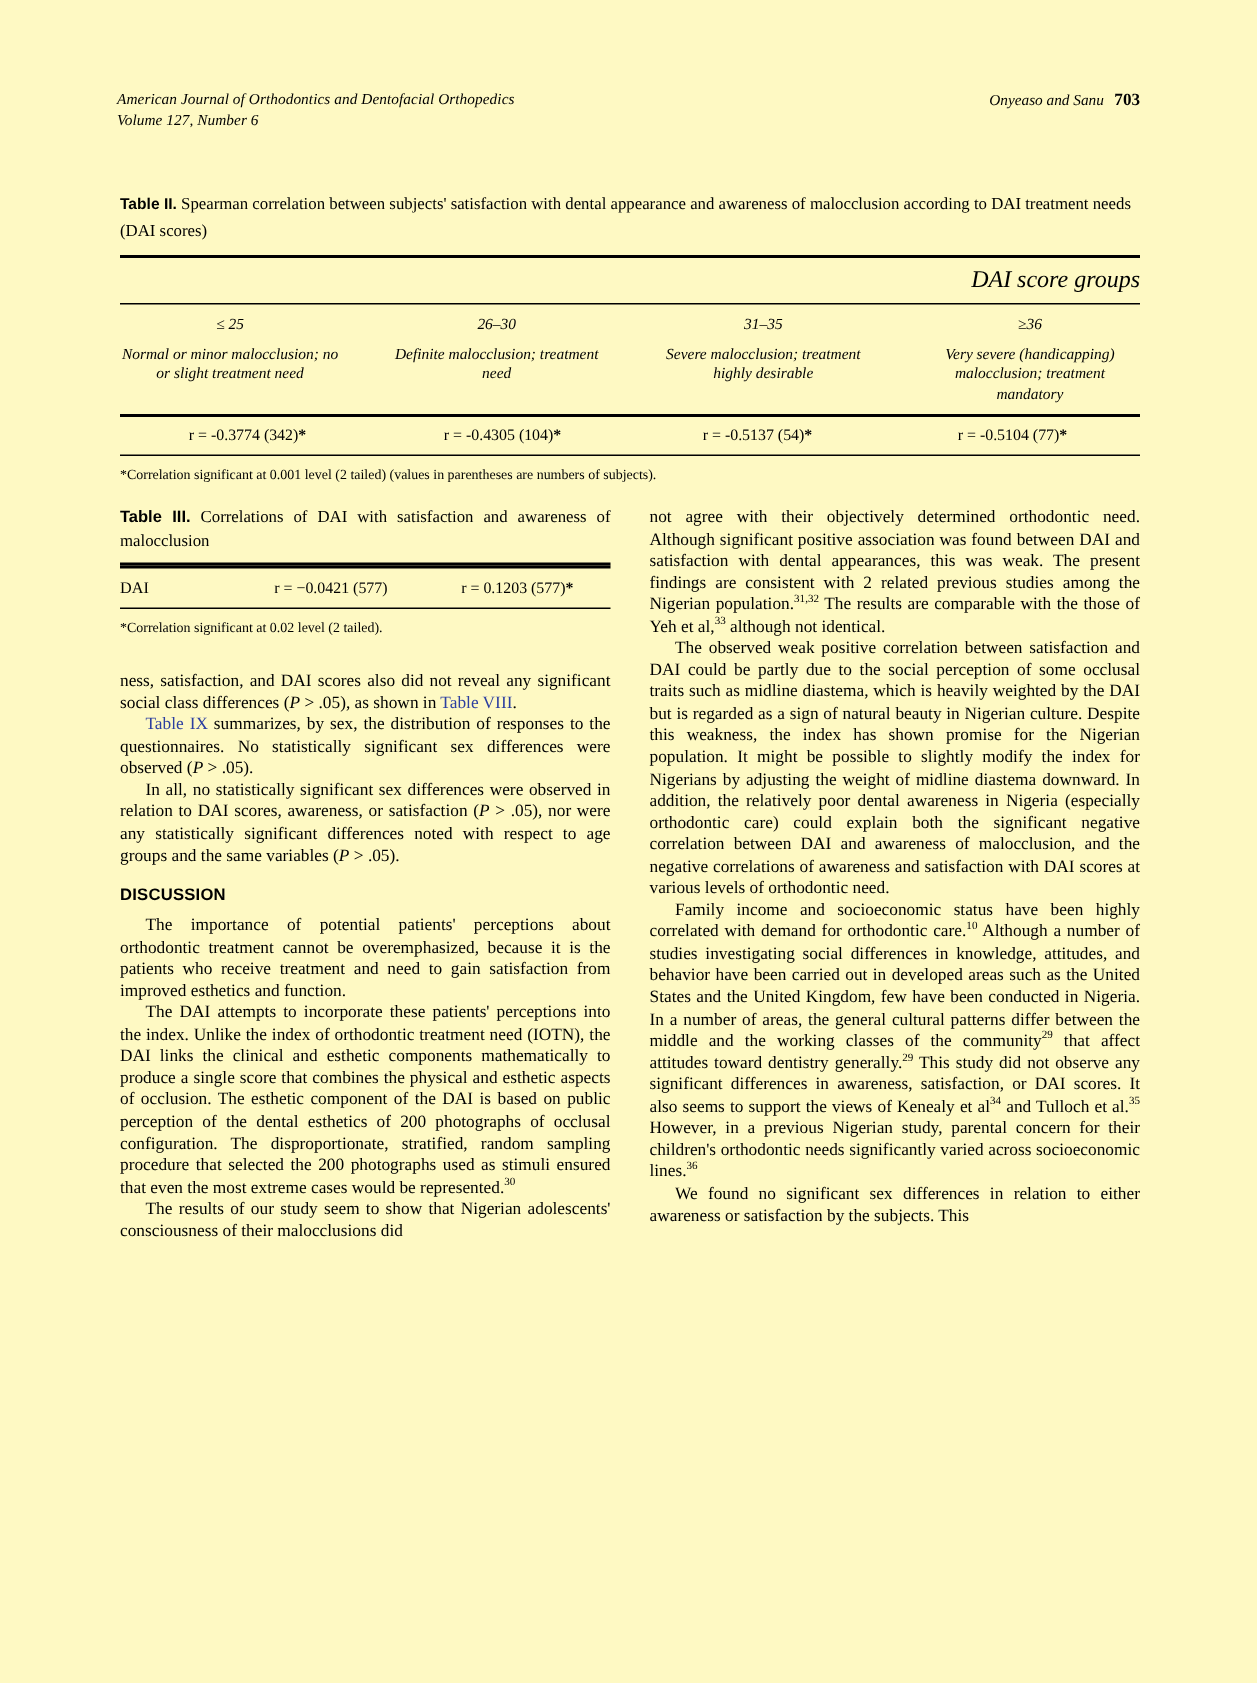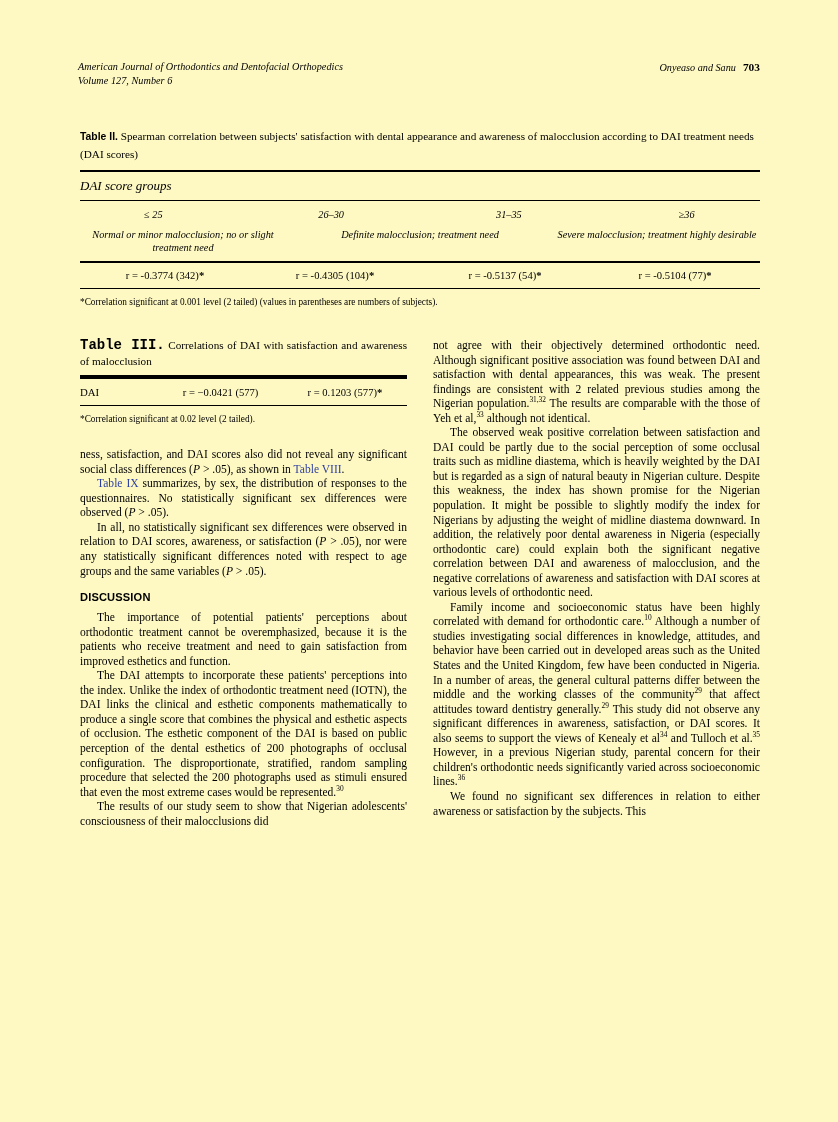--- a/index.html
+++ b/index.html
@@ -76,23 +76,23 @@
   }
   .rule-thick {
     border-top: 2.1px solid #000;
     height: 0;
   }
   .rule-thin {
     border-top: 0.9px solid #000;
     height: 0;
   }
   .t2-groups {
-    text-align: left;
-    font-style: italic;
-    font-size: 13px;
+    text-align: right;
+    font-style: italic;
+    font-size: 16px;
     padding: 6px 0 6px 0;
   }
   .t2-cols {
     display: flex;
     width: 100%;
     gap: 31px;
   }
   .t2-col {
     flex: 1 1 0;
     text-align: center;
@@ -165,23 +165,23 @@
   .table3 {
     width: 327px;
     margin: 0 0 0 0;
   }
   .t3-caption {
     font-size: 11.2px;
     line-height: 15.6px;
     text-align: justify;
   }
   .t3-caption .tbl-label {
-    font-family: Liberation Mono, monospace;
+    font-family: Liberation Sans, sans-serif;
     font-weight: bold;
-    font-size: 14px;
+    font-size: 11px;
   }
   .t3-head {
     display: flex;
     width: 100%;
     padding: 6px 0 6px 0;
   }
   .t3-h-spacer { width: 24%; }
   .t3-h-cell {
     flex: 1 1 0;
     text-align: center;
@@ -239,20 +239,21 @@
       <div class="t2-col t2-range">≤ 25</div>
       <div class="t2-col t2-range">26–30</div>
       <div class="t2-col t2-range">31–35</div>
       <div class="t2-col t2-range">≥36</div>
     </div>
 
     <div class="t2-cols" style="align-items:flex-start;">
       <div class="t2-col t2-desc">Normal or minor malocclusion; no or slight treatment need</div>
       <div class="t2-col t2-desc">Definite malocclusion; treatment need</div>
       <div class="t2-col t2-desc">Severe malocclusion; treatment highly desirable</div>
+      <div class="t2-col t2-desc">Very severe (handicapping) malocclusion; treatment mandatory</div>
     </div>
 
     <div class="rule-thick"></div>
 
     <div class="t2-data">
       <div class="t2-data-cell"><span>r = -0.3774 (342)</span><span class="star">*</span></div>
       <div class="t2-data-cell"><span>r = -0.4305 (104)</span><span class="star">*</span></div>
       <div class="t2-data-cell"><span>r = -0.5137 (54)</span><span class="star">*</span></div>
       <div class="t2-data-cell"><span>r = -0.5104 (77)</span><span class="star">*</span></div>
     </div>

